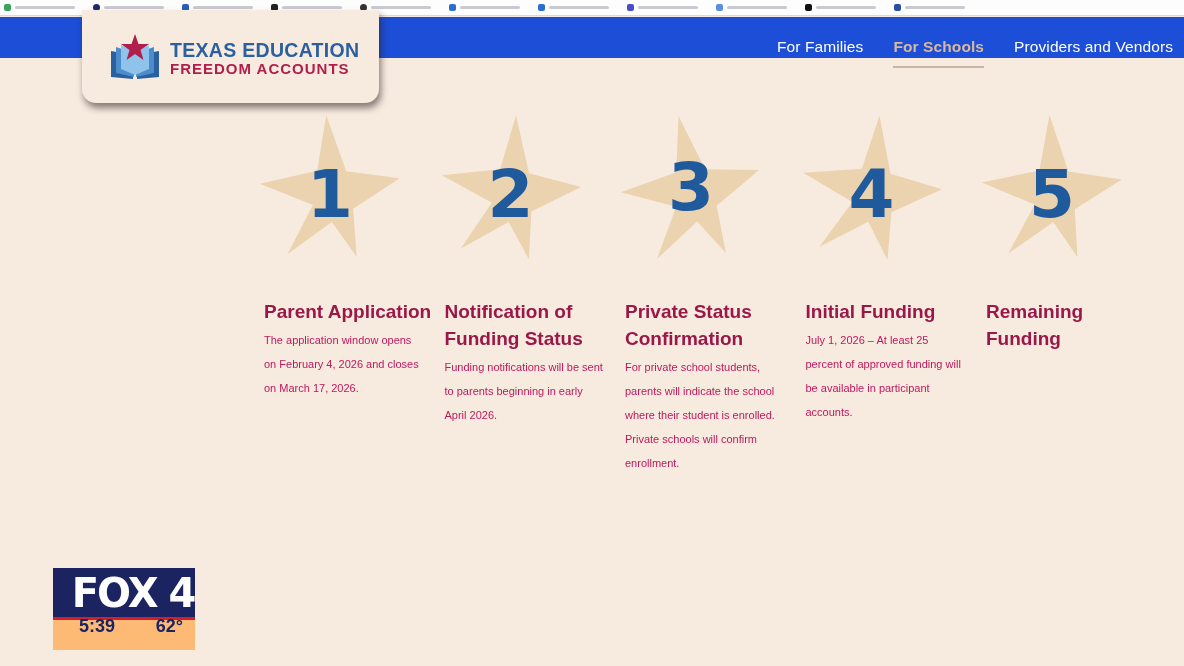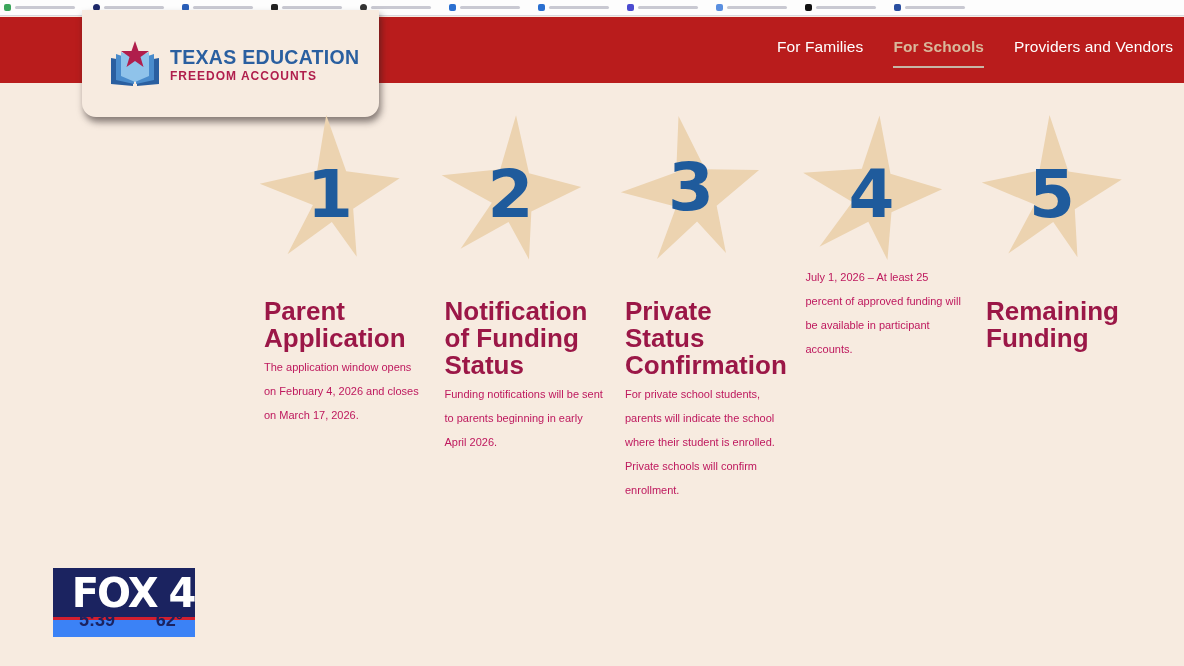--- a/index.html
+++ b/index.html
@@ -12,72 +12,72 @@
   .bookmarks-bar {
     position: absolute; left: 0; top: 0; width: 1184px; height: 16px;
     background: #fdfdfd; border-bottom: 1px solid #d8d8e0;
     display: flex; align-items: center; gap: 18px; padding-left: 4px; overflow: hidden;
   }
   .bm { display: flex; align-items: center; gap: 4px; height: 10px; }
   .bm-ico { width: 7px; height: 7px; border-radius: 2px; }
   .bm-txt { width: 60px; height: 3px; background: #c9c9d2; border-radius: 2px; }
 
   .site-header {
-    position: absolute; left: 0; top: 17px; width: 1184px; height: 66px;
-    background: #b91c1c;
+    position: absolute; left: 0; top: 17px; width: 1184px; height: 41px;
+    background: #1d4ed8;
   }
   .nav { position: absolute; right: 11px; top: 0; height: 59px; display: flex; align-items: center; gap: 30px; }
   .nav-item {
     color: #ffffff; font-size: 15.5px; cursor: pointer; position: relative;
     padding: 6px 0; letter-spacing: 0.1px;
   }
   .nav-item.active { color: #d9b89b; font-weight: bold; }
   .nav-item.active::after {
     content: ""; position: absolute; left: 0; right: 0; bottom: -6px; height: 2px; background: #c7b6a6;
   }
 
   .logo-card {
-    position: absolute; left: 82px; top: 10px; width: 297px; height: 107px;
+    position: absolute; left: 82px; top: 10px; width: 297px; height: 93px;
     background: #f7ebe0; border-radius: 0 0 14px 14px;
     box-shadow: 2px 5px 7px rgba(40,30,30,0.55);
     display: flex; align-items: center; padding-left: 25px; gap: 7px;
   }
   .logo-icon { width: 56px; height: 48px; }
   .logo-text { display: flex; flex-direction: column; margin-top: 2px; }
   .logo-line1 { color: #2a5fa0; font-weight: bold; font-size: 19.5px; letter-spacing: 0.3px; line-height: 22px; }
-  .logo-line2 { color: #b01e4c; font-weight: bold; font-size: 12px; letter-spacing: 1px; line-height: 16px; }
+  .logo-line2 { color: #b01e4c; font-weight: bold; font-size: 15px; letter-spacing: 1px; line-height: 16px; }
 
   .steps { position: absolute; left: 264px; top: 112px; display: flex; }
   .step { width: 180.5px; position: relative; }
   .star-wrap { position: relative; width: 160px; height: 150px; margin-left: -14px; }
   .star-wrap svg { position: absolute; left: 0; top: 0; }
   .star-num {
     position: absolute; left: 0; top: 0; width: 160px; height: 150px;
     display: flex; align-items: center; justify-content: center;
     color: #1f5b9c; font-weight: bold; font-size: 66px; font-family: "DejaVu Sans", sans-serif;
     padding-top: 14px;
   }
   .step-title {
-    margin-top: 36px; color: #9b1747; font-weight: bold; font-size: 26px; line-height: 27px;
+    margin-top: 36px; color: #9b1747; font-weight: bold; font-size: 19px; line-height: 27px;
     width: 170px;
   }
   .step-body {
     margin-top: 3px; color: #be185d; font-size: 11px; line-height: 24px; width: 160px;
   }
   .step-body p + p { margin-top: 24px; }
 
   .fox-bug { position: absolute; left: 53px; top: 568px; width: 142px; height: 82px; }
   .fox-top {
     height: 52px; background: #1b2360; display: flex; align-items: center; justify-content: center;
     color: #fff; font-weight: bold; font-size: 40px; letter-spacing: -2px; font-family: "DejaVu Sans", sans-serif;
     border-bottom: 3px solid #d21f2f;
     padding-left: 18px;
   }
   .fox-bottom {
-    height: 17px; background: #3b82f6; display: flex; align-items: center; justify-content: space-between;
+    height: 30px; background: #fdba74; display: flex; align-items: center; justify-content: space-between;
     padding: 0 12px 17px 26px; color: #1b2360; font-weight: bold; font-size: 18px;
   }
 </style>
 </head>
 <body>
 
 <div class="bookmarks-bar">
   <div class="bm">
       <span class="bm-ico" style="background:#3aa55a"></span>
       <span class="bm-txt"></span>
@@ -188,20 +188,21 @@
     </div>
   </div>
 
   <div class="step">
     <div class="star-wrap">
       <svg width="160" height="150" viewBox="0 0 160 150">
         <polygon points="80,3 97,60 150,70 102,98 103,146 80,110 34,140 62,92 10,68 68,58" fill="#ecd3b0" transform="rotate(6 80 75)"></polygon>
       </svg>
       <div class="star-num">4</div>
     </div>
+    <h3 class="step-title">Initial Funding</h3>
     <div class="step-body">
       <p>July 1, 2026 – At least 25 percent of approved funding will be available in participant accounts.</p>
     </div>
   </div>
 
   <div class="step">
     <div class="star-wrap">
       <svg width="160" height="150" viewBox="0 0 160 150">
         <polygon points="80,3 97,60 150,70 102,98 103,146 80,110 34,140 62,92 10,68 68,58" fill="#ecd3b0" transform="rotate(-2 80 75)"></polygon>
       </svg>

